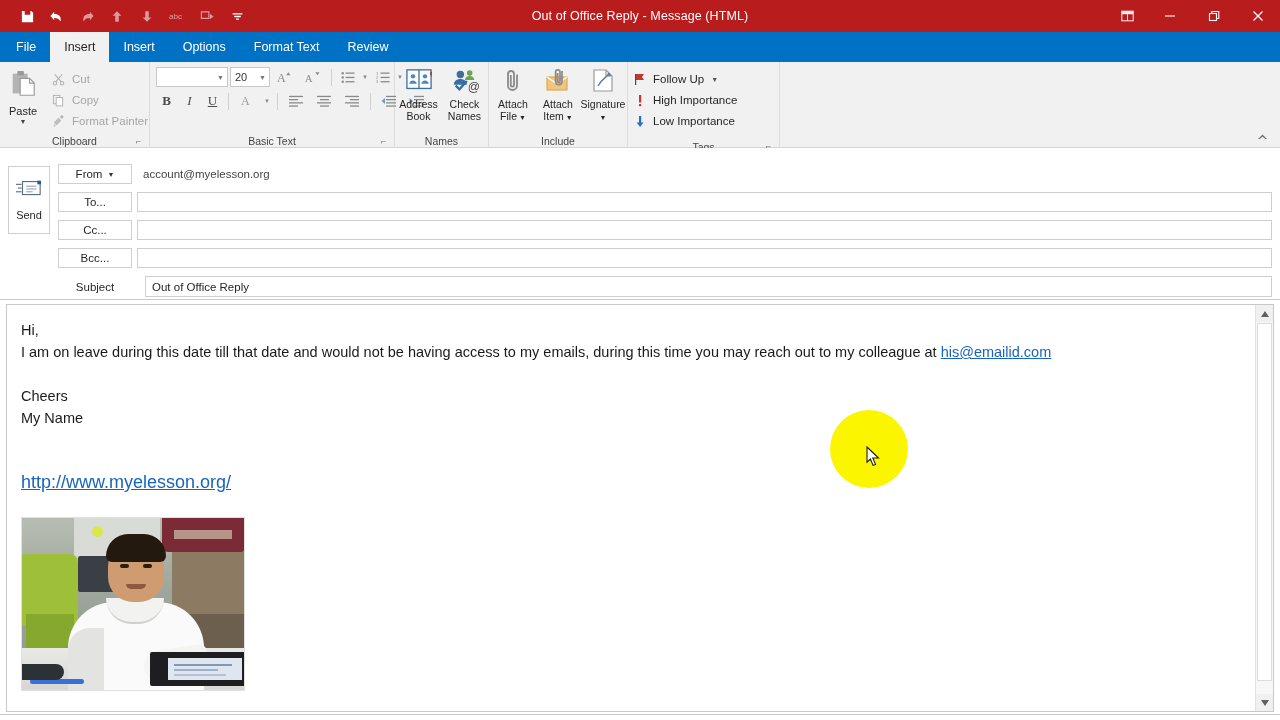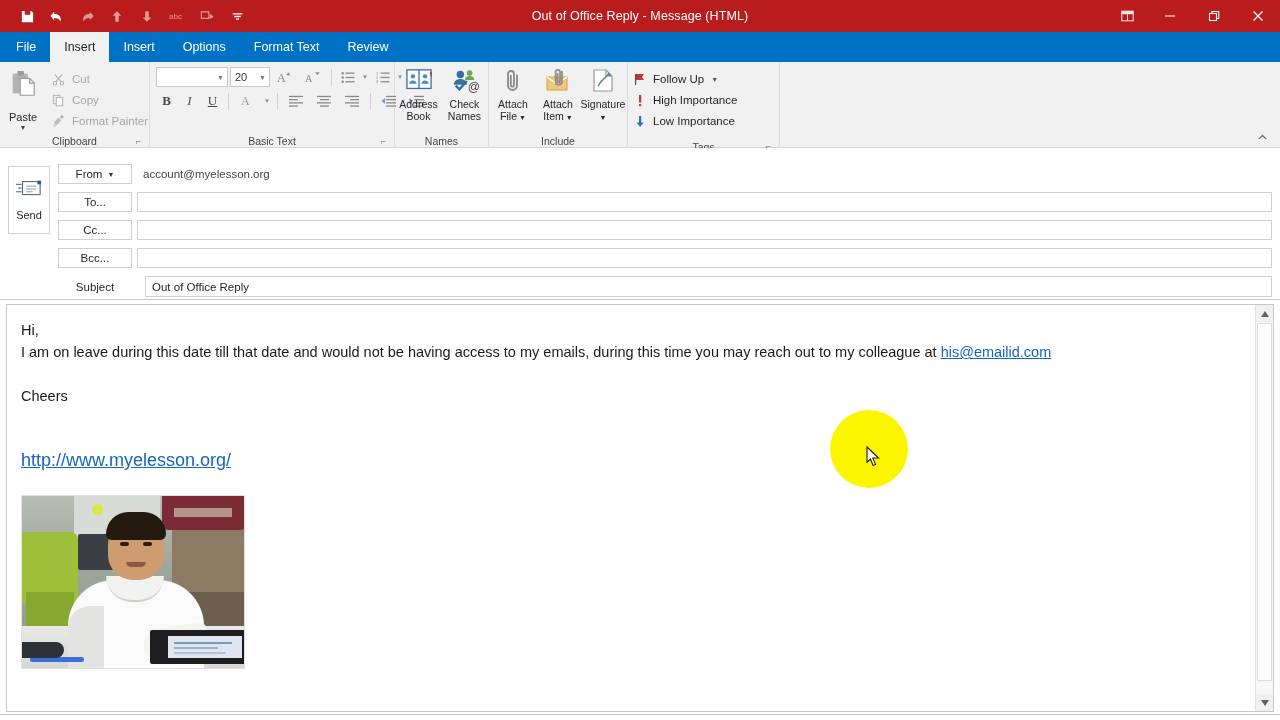--- a/index.html
+++ b/index.html
@@ -87,21 +87,21 @@
     position: absolute; right: 4px; bottom: 2px;
     width: 9px; height: 9px; color: #6b6b6b; font-size: 9px; line-height: 9px;
   }
 
   
   .g-clipboard { width: 150px; }
   .bigbtn {
     width: 46px; display: flex; flex-direction: column;
     align-items: center; padding-top: 4px;
   }
-  .bigbtn .lbl { font-size: 11px; color: #262626; margin-top: 8px; }
+  .bigbtn .lbl { font-size: 11px; color: #262626; margin-top: 2px; }
   .bigbtn .caret { font-size: 7px; color: #444; line-height: 7px; margin-top:1px;}
   .clip-list { display: flex; flex-direction: column; padding-top: 5px; gap: 3px; }
   .clip-item {
     display: flex; align-items: center; gap: 6px;
     font-size: 11.5px; color: #a6a6a6;
     height: 18px; padding-left: 4px;
   }
   .clip-item .ic { width: 16px; height: 16px; display:flex; align-items:center; justify-content:center;}
 
   
@@ -762,20 +762,21 @@
       </div>
     </div>
   </div>
 
   <div class="bodywrap">
     <div class="bodyscroll">
       <div class="btext">Hi,</div>
       <div class="btext"><span>I am on leave during this date till that date and  would not be having access to my emails, during this time you may reach out to my colleague at </span><a class="mail-link" href="#">his@emailid.com</a></div>
       <div class="btext">&nbsp;</div>
       <div class="btext">Cheers</div>
+      <div class="btext">My Name</div>
 
       <div class="url-block">
         <a class="url-link" href="#">http://www.myelesson.org/</a>
       </div>
 
       <div class="photo-block">
         <div class="photo">
           <div class="ph-bgwall"></div>
           <div class="ph-whitewall"></div>
           <div class="ph-greenchair"></div>

